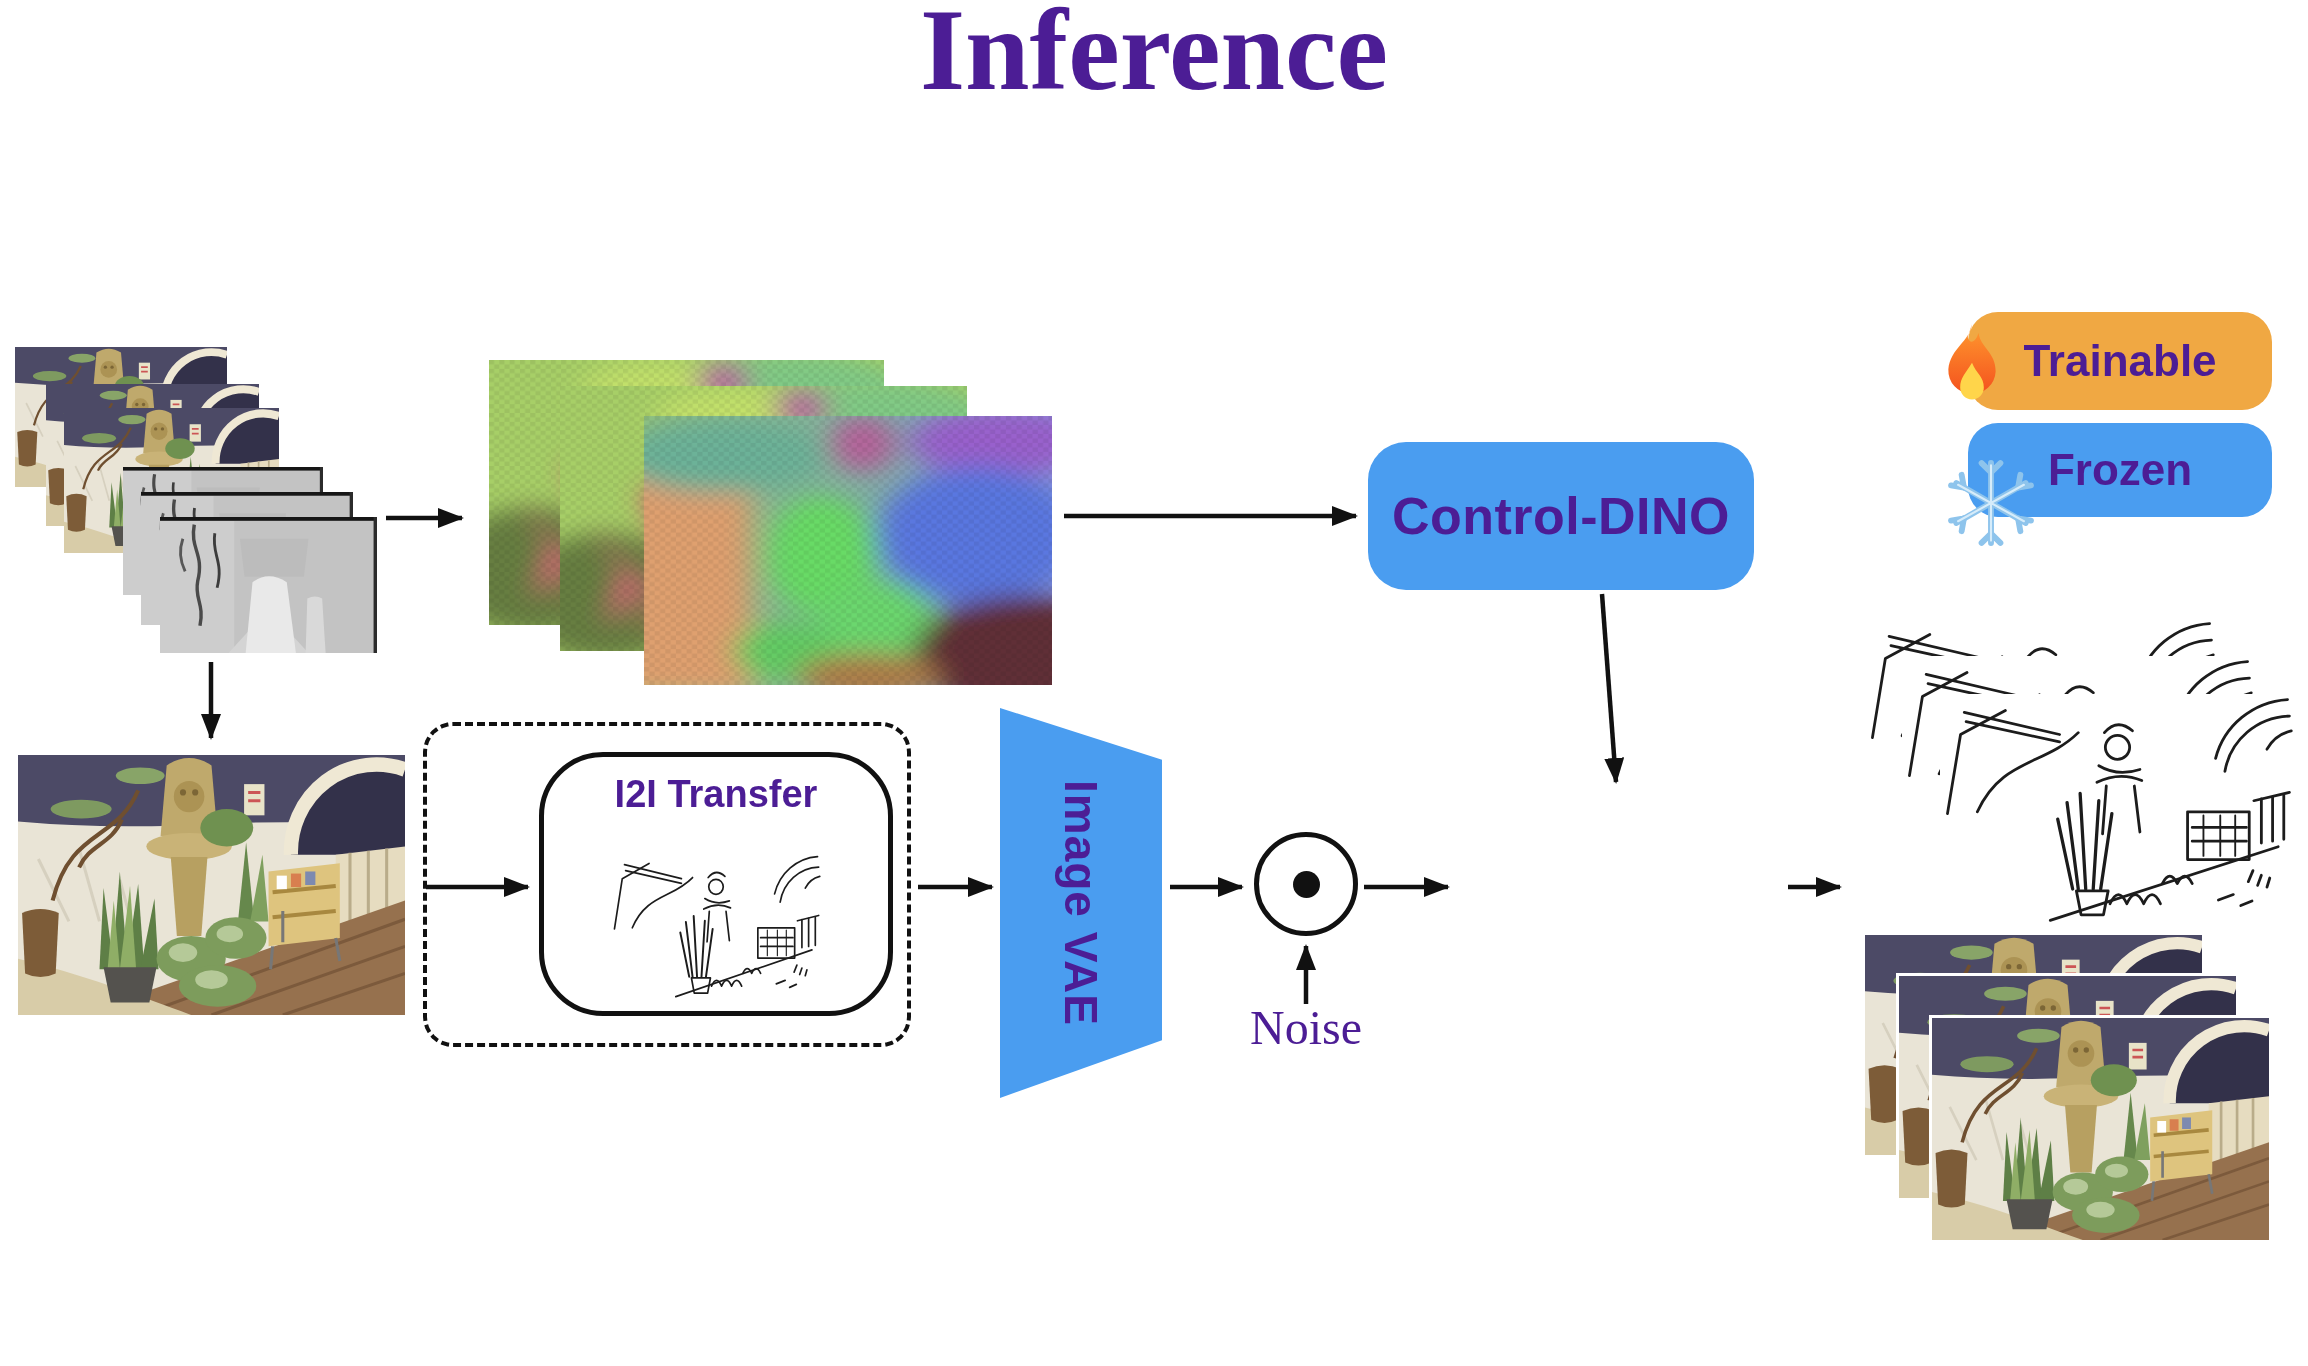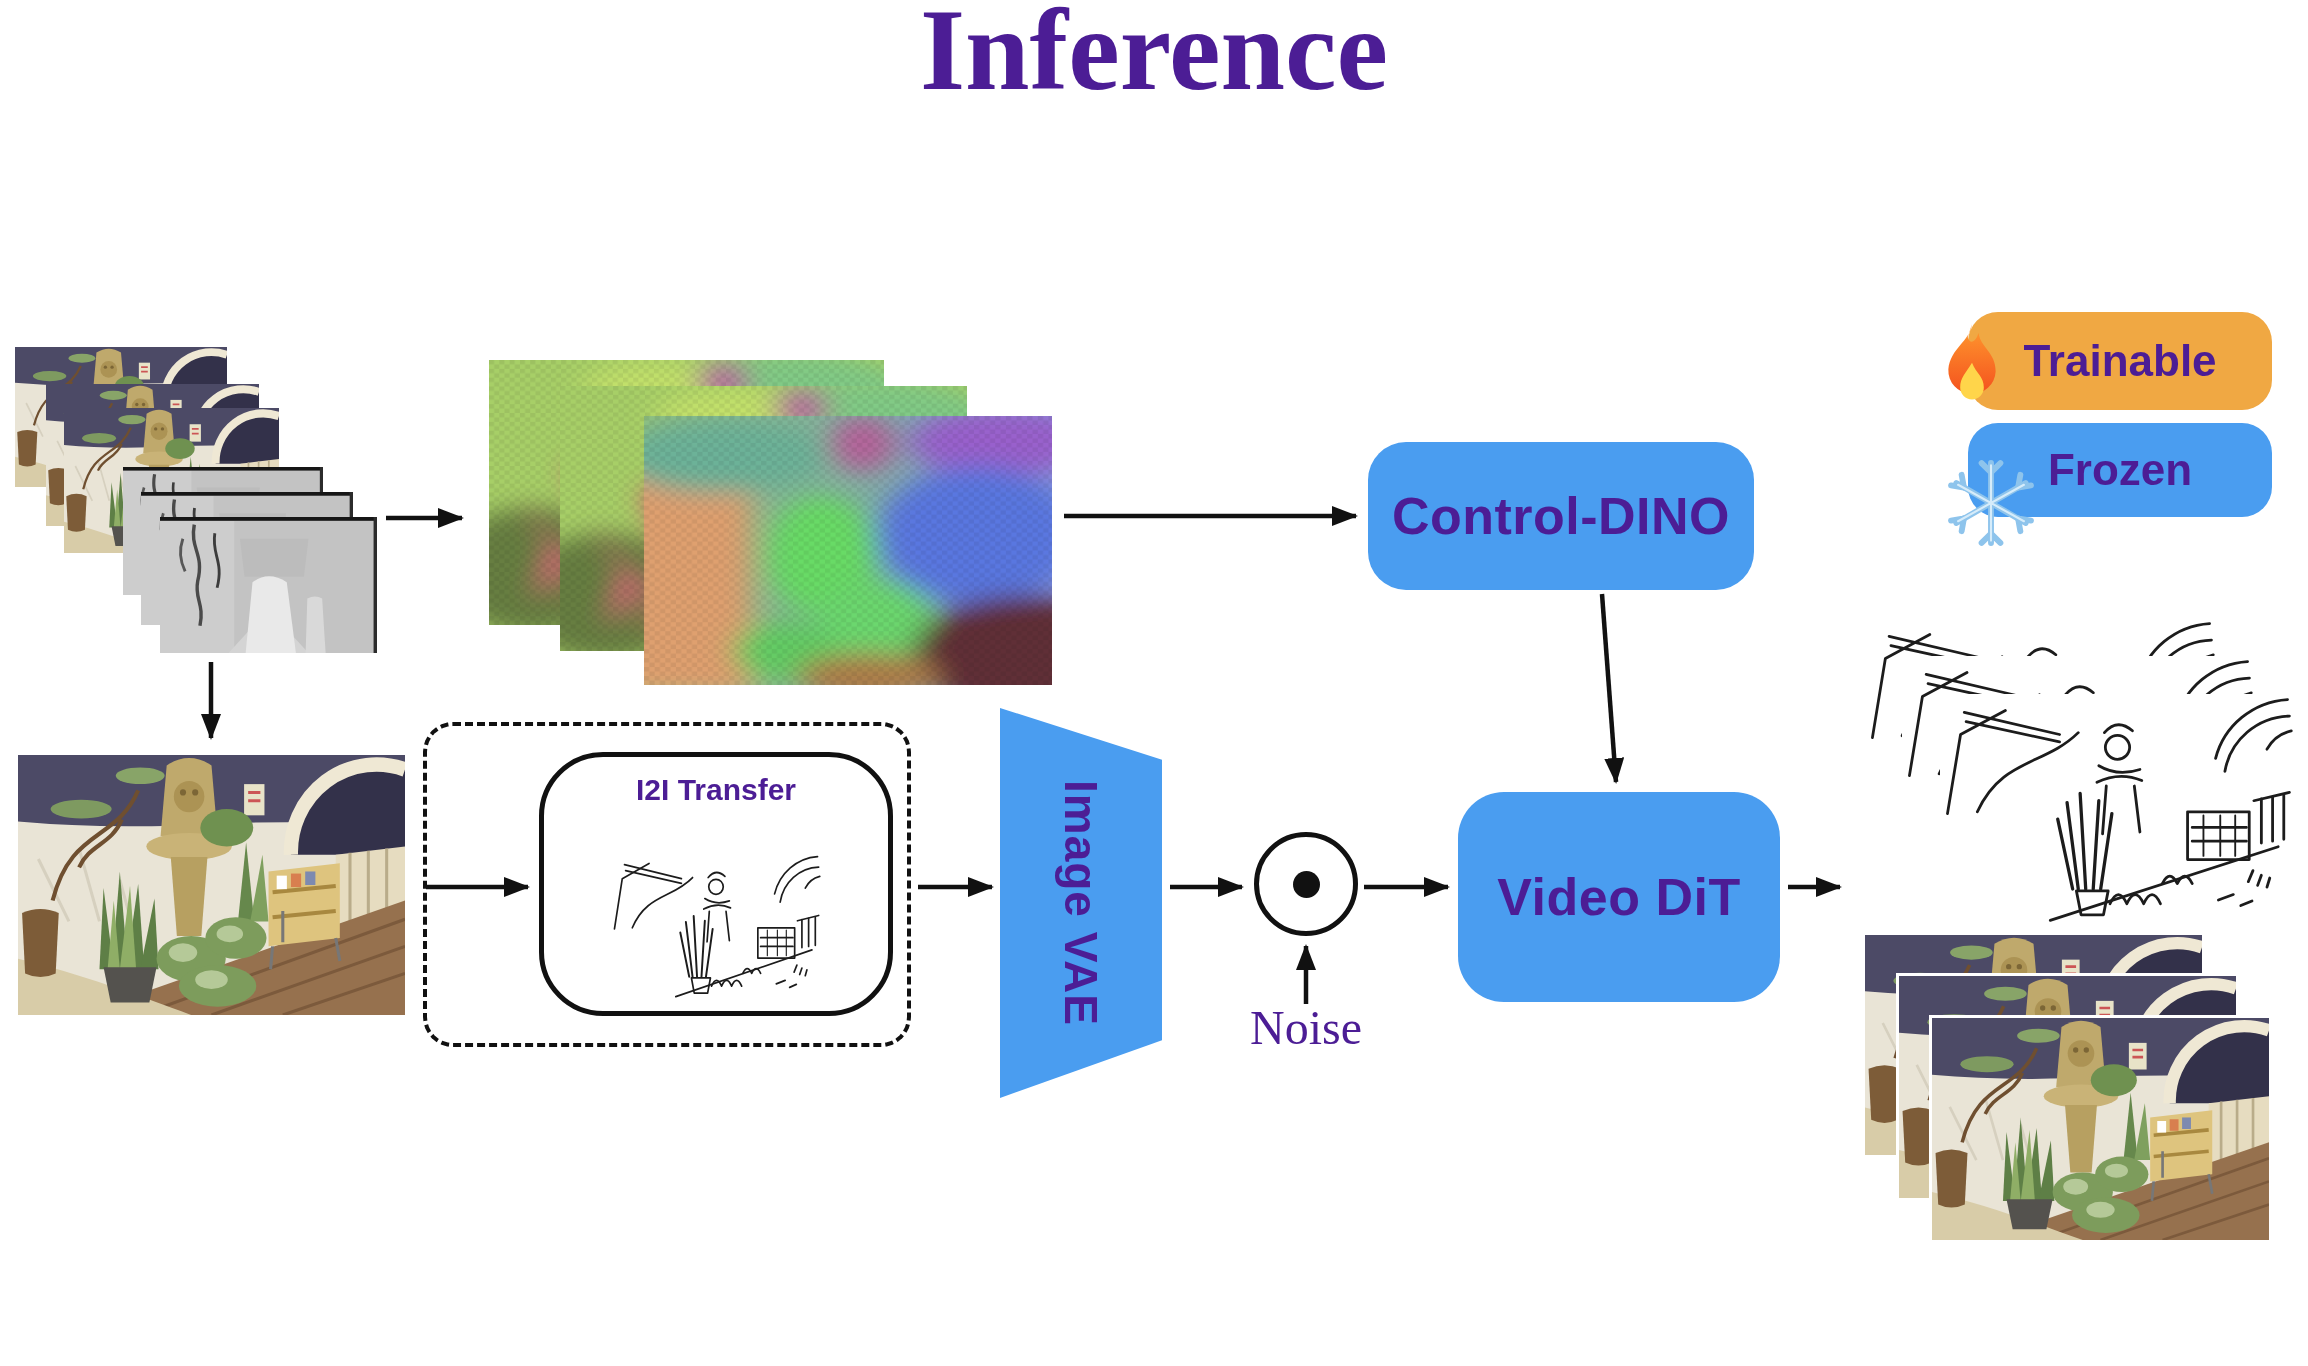--- a/index.html
+++ b/index.html
@@ -49,21 +49,21 @@
   
   .dashed-box{
     position:absolute;left:423px;top:722px;width:488px;height:325px;
     border:4px dashed var(--ink);border-radius:30px;box-sizing:border-box;
   }
   .i2i-box{
     position:absolute;left:112px;top:26px;width:354px;height:264px;
     border:5px solid var(--ink);border-radius:64px;box-sizing:border-box;
     background:#fff;text-align:center;
   }
-  .i2i-label{display:block;margin-top:16px;font-weight:bold;font-size:30px;}
+  .i2i-label{display:block;margin-top:16px;font-weight:bold;font-size:38px;}
   .i2i-sketch{position:absolute;left:66px;top:96px;width:212px;height:146px;}
   
   .vae{
     position:absolute;left:1000px;top:708px;width:162px;height:390px;background:var(--blue);
     clip-path:polygon(0 0,100% 13.3%,100% 85.2%,0 100%);
     display:flex;align-items:center;justify-content:center;
   }
   .vae-label{writing-mode:vertical-rl;font-weight:bold;font-size:46px;letter-spacing:1px;}
   
   .odot{
@@ -344,23 +344,20 @@
       <path d="M17 53 L6 55 M17 53 L15 64 M63 27 L74 25 M63 27 L65 16"></path>
     </g>
     <g stroke="#d6ecfa" stroke-width="1.8" stroke-linecap="round" fill="none">
       <path d="M40 8 V72 M12 24.5 L68 55.5 M12 55.5 L68 24.5"></path>
     </g>
   </svg>
 
   <div class="node" id="control-dino">
     <span>Control-DINO</span>
   </div>
-  <div class="node" id="video-dit">
-    <span>Video DiT</span>
-  </div>
 
   <div class="dashed-box">
     <div class="i2i-box">
       <span class="i2i-label">I2I Transfer</span>
       <svg class="i2i-sketch" viewBox="0 0 380 250" preserveAspectRatio="none">
           <use href="#sketch"></use>
         </svg>
     </div>
   </div>
 

